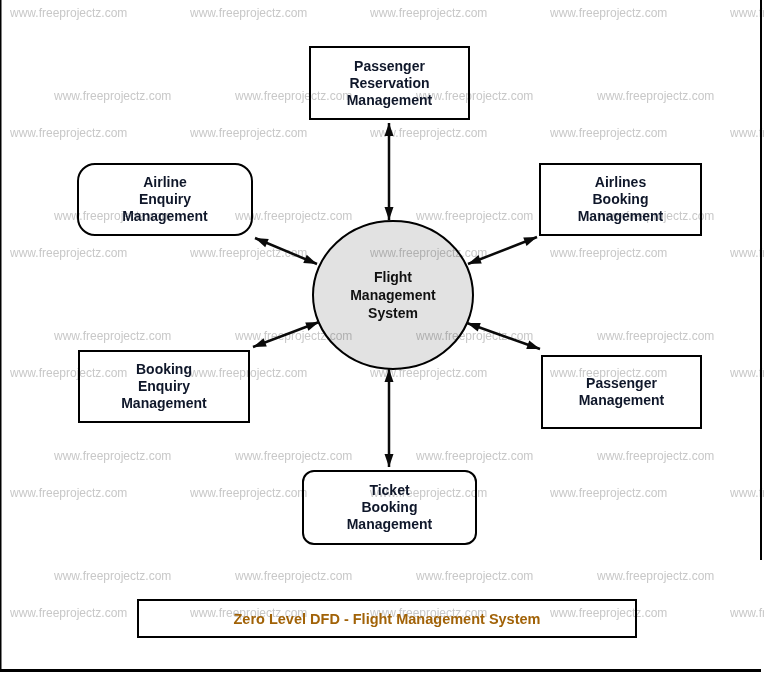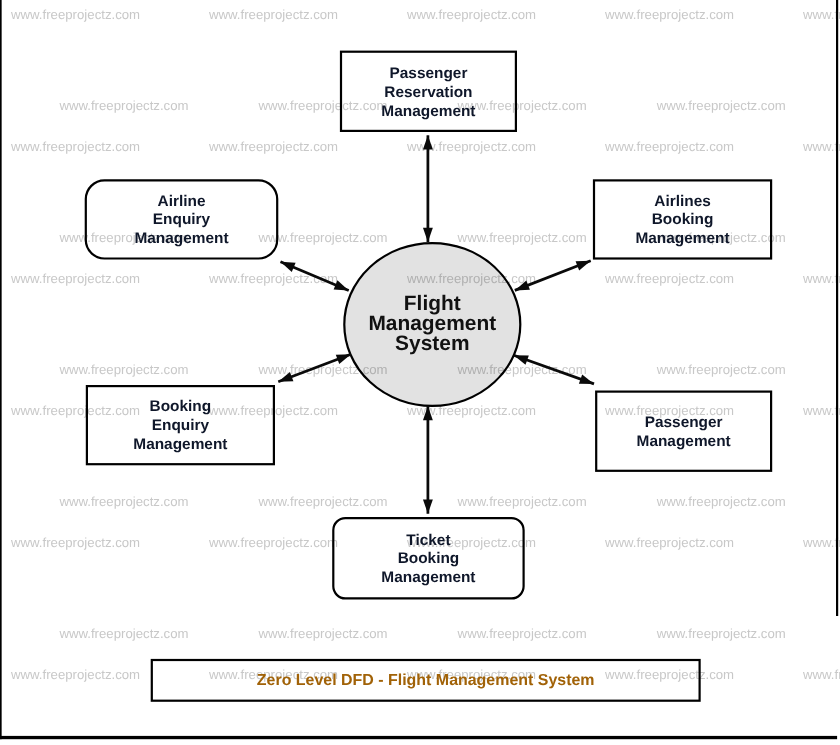--- a/index.html
+++ b/index.html
@@ -33,21 +33,21 @@
     color:#0f172a;
     white-space:pre-line;
     box-sizing:border-box;
   }
   .circle-label{
     position:absolute;
     z-index:3;
     display:flex;align-items:center;justify-content:center;
     text-align:center;
     font-weight:bold;
-    font-size:19px;line-height:18px;
+    font-size:14px;line-height:18px;
     color:#111;
     white-space:pre-line;
   }
   .title-box{
     position:absolute;
     z-index:3;
     border:2px solid #000;
     background:transparent;
     display:flex;align-items:center;justify-content:center;
     text-align:center;

